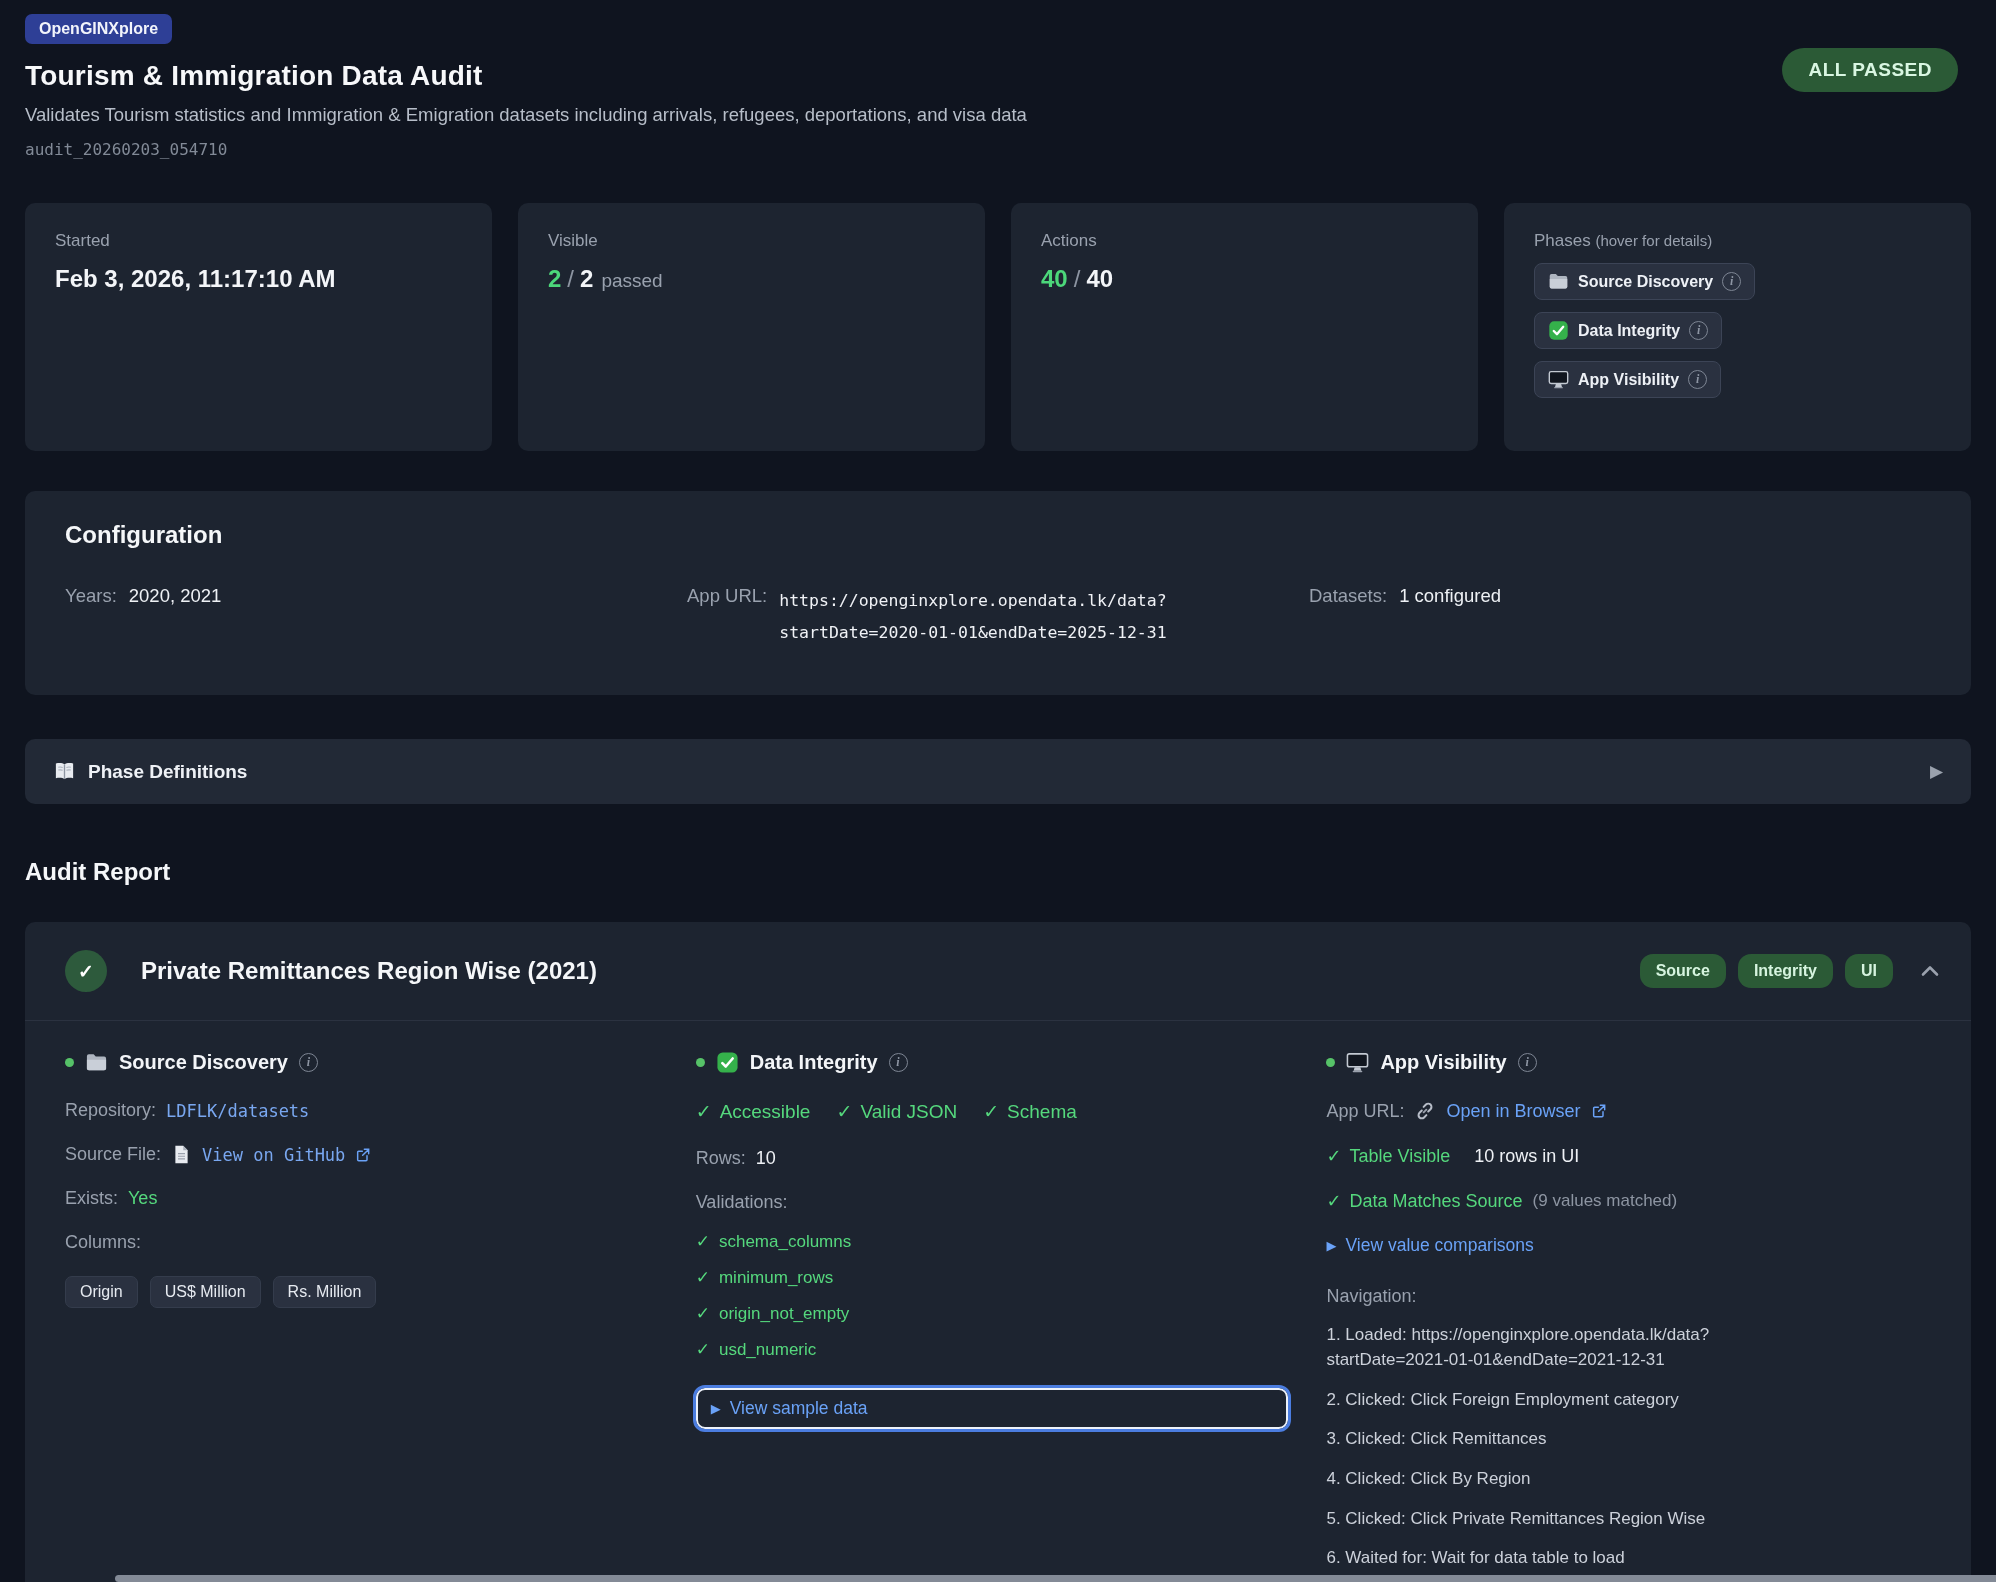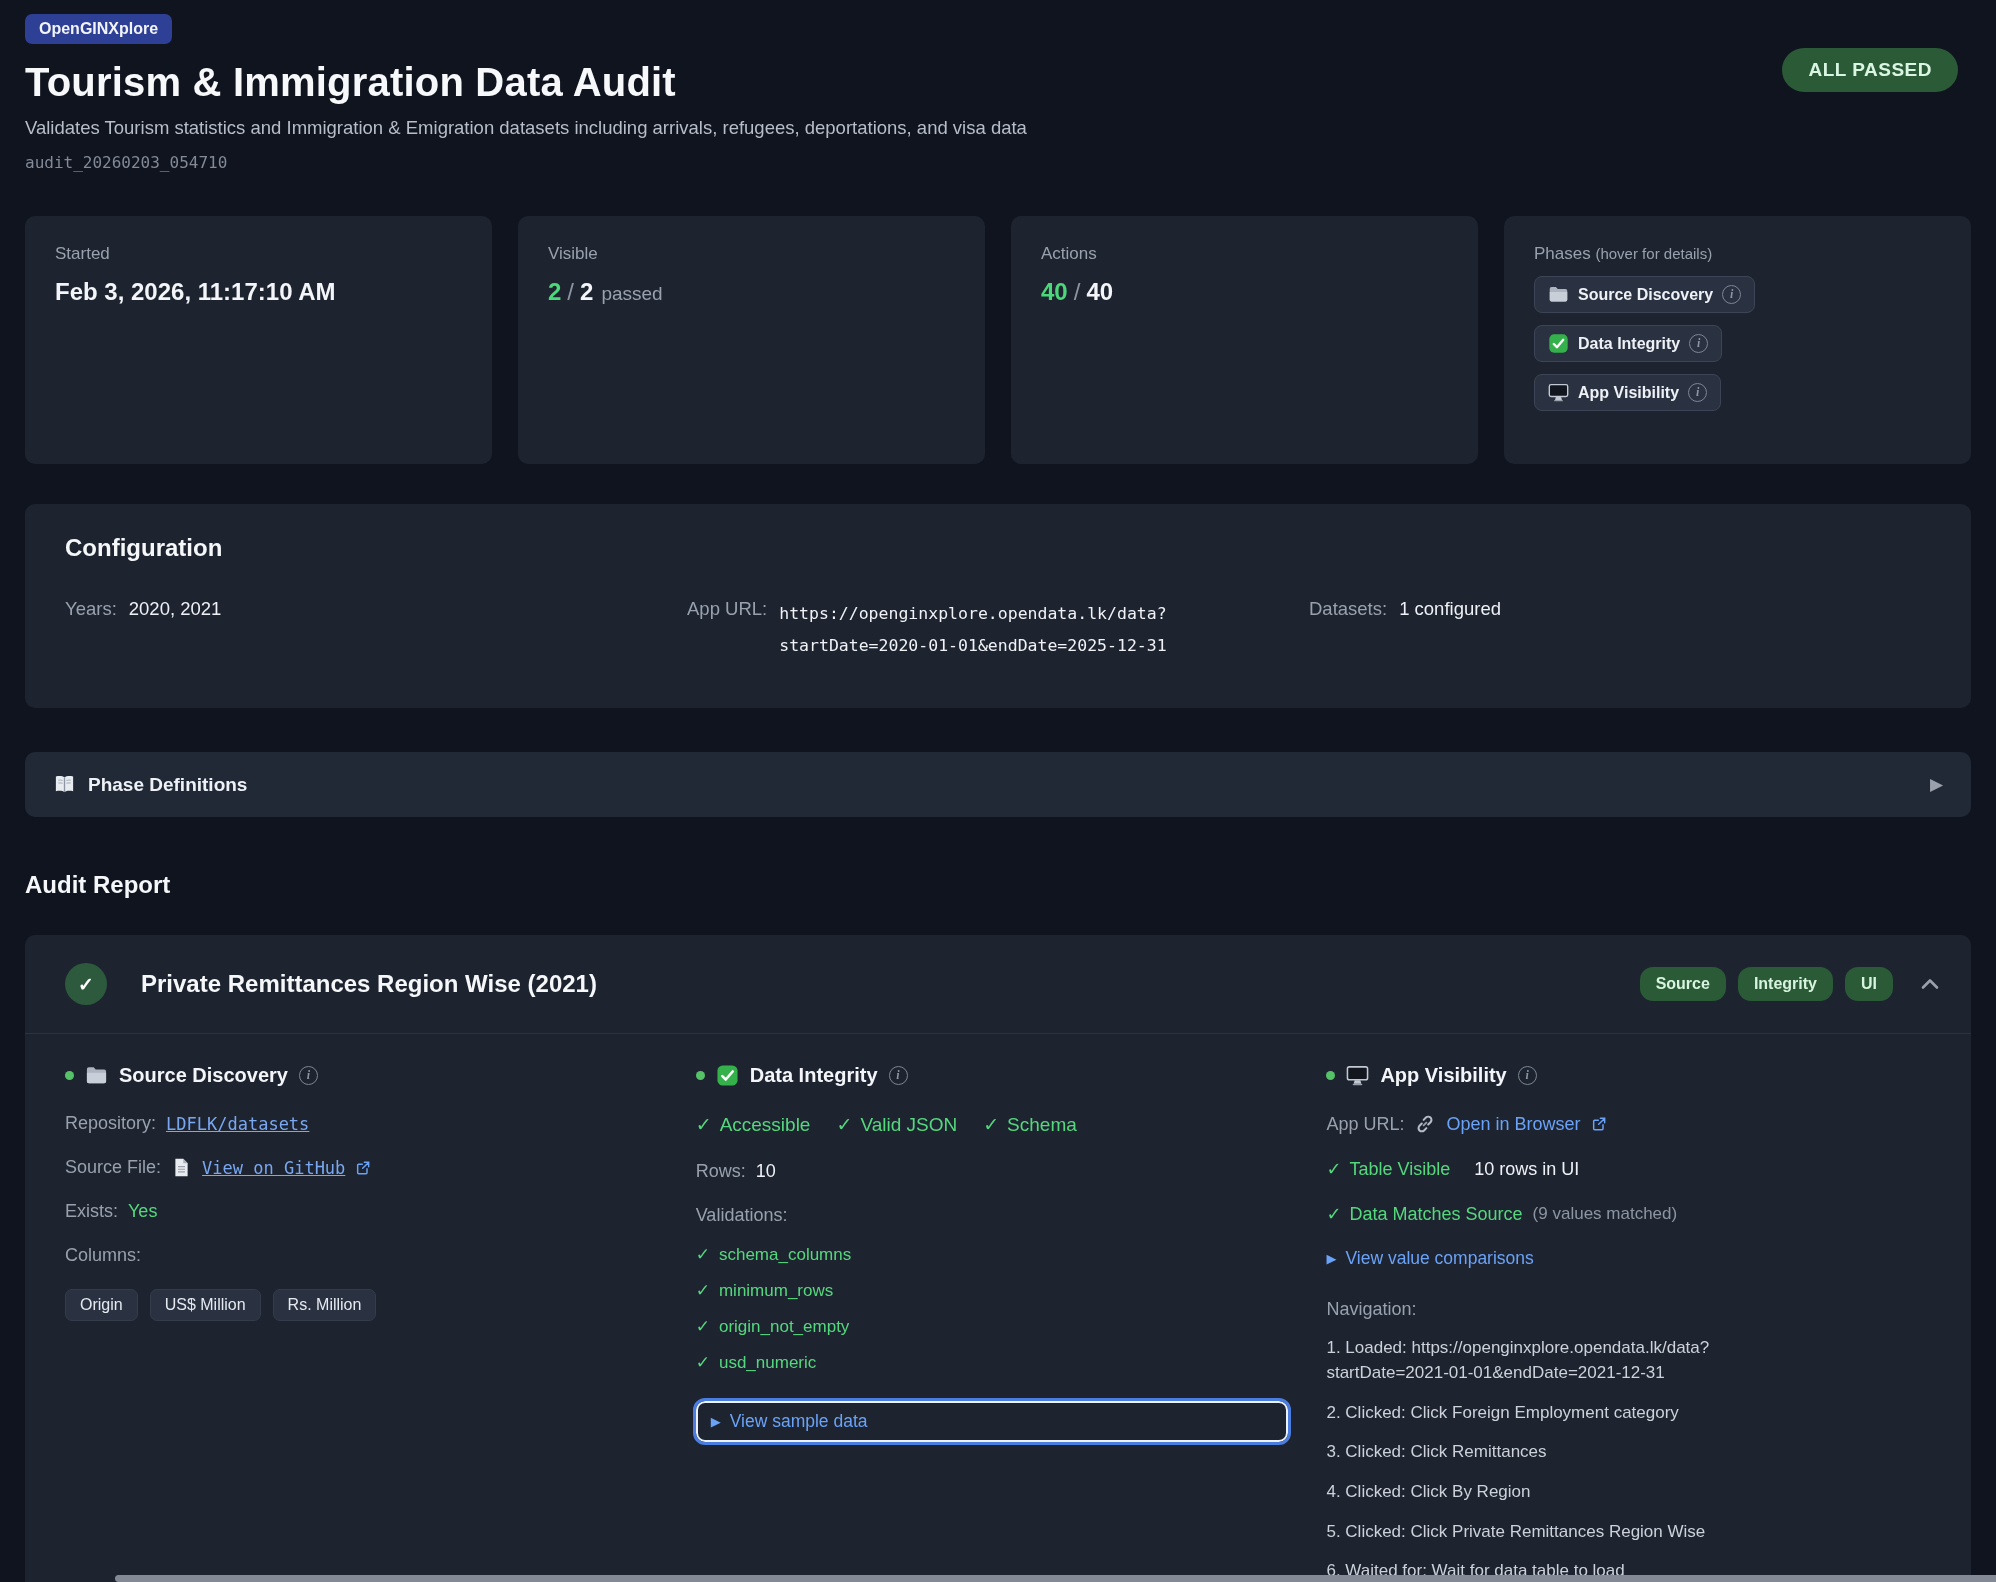--- a/index.html
+++ b/index.html
@@ -12,21 +12,21 @@
   }
   .mono { font-family:"DejaVu Sans Mono", monospace; }
   .page { padding:10px 25px 0 25px; position:relative; height:100%; }
 
   
   .brand-badge {
     display:inline-block; background:#2e3f96; color:#f2f4fb;
     font-weight:700; font-size:16px; padding:6px 14px; border-radius:7px;
     margin-top:4px;
   }
-  .page-title { font-size:40px; font-weight:800; color:#f7f8fa; margin-top:16px; letter-spacing:.2px; }
+  .page-title { font-size:28px; font-weight:800; color:#f7f8fa; margin-top:16px; letter-spacing:.2px; }
   .page-subtitle { font-size:18.5px; color:#b7bec9; margin-top:12px; }
   .audit-id { font-size:16px; color:#828a97; margin-top:14px; }
   .status-pill {
     position:absolute; top:48px; right:38px;
     background:#2b5a36; color:#d9f6e2; font-weight:700; font-size:19px;
     padding:11px 26px; border-radius:999px; letter-spacing:.5px;
   }
 
   
   .stats-grid { display:grid; grid-template-columns:repeat(4,1fr); gap:26px; margin-top:44px; }
@@ -91,21 +91,21 @@
   .collapse-btn { margin-left:14px; display:flex; cursor:pointer; }
 
   .report-body { display:grid; grid-template-columns:1fr 1fr 1.02fr; gap:38px; padding:30px 40px 40px 40px; }
 
   .col-header { display:flex; align-items:center; gap:11px; margin-bottom:26px; }
   .col-header .title { font-size:20px; font-weight:800; color:#f3f5f8; }
 
   .row { margin-bottom:23px; font-size:18px; display:flex; align-items:center; gap:10px; flex-wrap:wrap; }
   .lab { color:#99a1ae; }
   .link-blue { color:#6aa2f7; cursor:pointer; }
-  .link-mono { font-family:"DejaVu Sans Mono", monospace; color:#79a7f0; font-size:17px; cursor:pointer;text-decoration:underline; }
+  .link-mono { font-family:"DejaVu Sans Mono", monospace; color:#79a7f0; font-size:17px; cursor:pointer; }
   .green { color:#55d87d; }
   .white { color:#eef1f5; }
 
   .chips { display:flex; gap:12px; margin-top:4px; }
   .chip { background:#2a3140; border:1px solid #343c4c; border-radius:7px; padding:6px 14px; font-size:16px; color:#e6eaf0; }
 
   .checks-row { display:flex; gap:26px; font-size:19px; margin-bottom:25px; }
   .checkitem { color:#55d87d; display:flex; gap:8px; align-items:center; }
 
   .vlist-item { color:#55d87d; font-size:17px; margin-bottom:15px; display:flex; gap:9px; align-items:center; }

